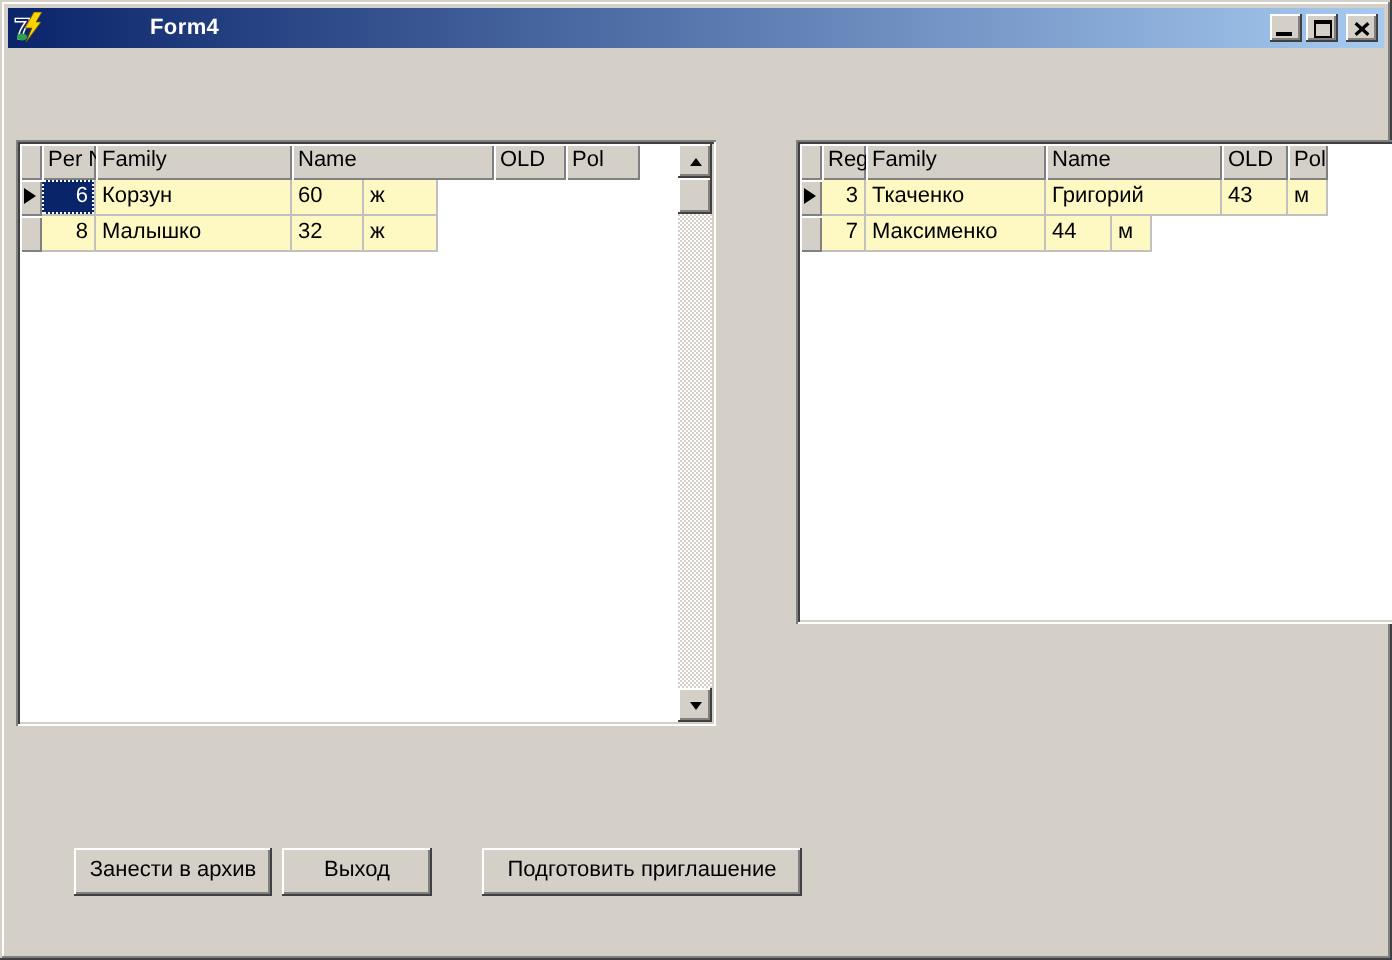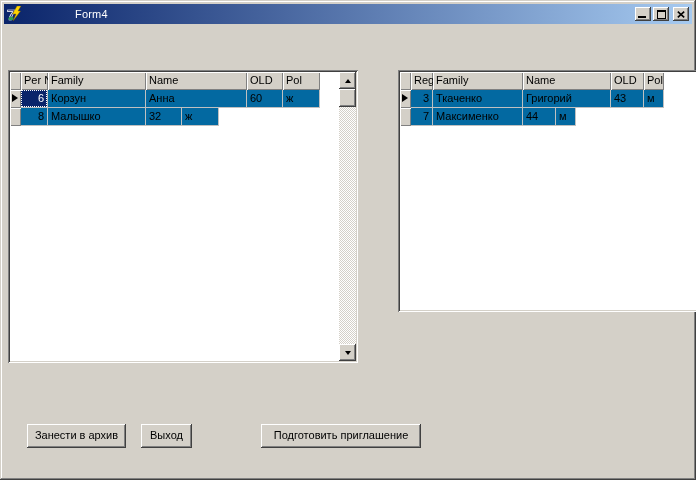--- a/index.html
+++ b/index.html
@@ -13,21 +13,21 @@
                 inset -2px -2px #808080, inset 2px 2px #FFFFFF;
   }
 
   
   .titlebar {
     position: absolute; left: 4px; top: 4px; right: 4px; height: 20px;
     background: linear-gradient(to right, #0A246A, #A6CAF0);
     display: flex; align-items: center; padding: 0 3px;
   }
   .app-icon { width: 16px; height: 16px; margin-right: 4px; flex: 0 0 auto; }
-  .title-text { color: #fff; font-weight: normal; font-size: 11px; letter-spacing: 0.2px;
+  .title-text { color: #fff; font-weight: bold; font-size: 11px; letter-spacing: 0.2px;
     flex: 1 1 auto; white-space: nowrap; overflow: hidden; padding-left: 48px; }
   .tb-buttons { display: flex; align-items: center; gap: 2px; }
   .tb-btn {
     width: 16px; height: 14px; background: #D4D0C8; position: relative;
     box-shadow: inset -1px -1px #404040, inset 1px 1px #FFFFFF, inset -2px -2px #808080;
     display: flex; align-items: center; justify-content: center; cursor: default;
   }
   .tb-btn.close { margin-left: 2px; }
   .glyph-min { width: 8px; height: 2px; background: #000; margin-top: 6px; margin-right: 2px; }
   .glyph-max { width: 9px; height: 9px; border: 1px solid #000; border-top-width: 2px; }
@@ -42,21 +42,21 @@
   .grid.rg { left: 366px; top: 70px; width: 324px; height: 242px; margin-left: 32px; }
   .grid-inner { position: absolute; left: 2px; top: 2px; right: 2px; bottom: 2px; overflow: hidden; }
   .row { display: flex; height: 18px; }
   .cell { height: 18px; line-height: 17px; overflow: hidden; white-space: nowrap; }
   .cell.h, .cell.ind {
     background: #D4D0C8;
     box-shadow: inset 1px 1px #FFFFFF, inset -1px -1px #808080;
     padding: 0 3px;
   }
   .cell.ind { width: 11px; flex: 0 0 11px; padding: 0; position: relative; }
-  .cell.d { background: #0369a1; border-right: 1px solid #C0C0C0; border-bottom: 1px solid #C0C0C0; padding: 0 3px; }
+  .cell.d { background: #fef9c3; border-right: 1px solid #C0C0C0; border-bottom: 1px solid #C0C0C0; padding: 0 3px; }
   .cell.num { text-align: right; }
   .cell.sel { background: #0A246A; color: #fff; position: relative; }
   .cell.sel::after { content: ""; position: absolute; left: 0; top: 0; right: 0; bottom: 0; border: 1px dotted #FFFFFF; pointer-events: none; }
 
   .lg1 { width: 27px;  flex: 0 0 27px; }
   .lg2 { width: 98px;  flex: 0 0 98px; }
   .lg3 { width: 101px; flex: 0 0 101px; }
   .lg4 { width: 36px;  flex: 0 0 36px; }
   .lg5 { width: 37px;  flex: 0 0 37px; }
   .rg1 { width: 22px;  flex: 0 0 22px; }
@@ -95,23 +95,23 @@
     box-shadow: inset -1px -1px #404040, inset 1px 1px #FFFFFF, inset -2px -2px #808080;
   }
 
   
   .btn {
     position: absolute; height: 24px; background: #D4D0C8;
     box-shadow: inset -1px -1px #404040, inset 1px 1px #FFFFFF, inset -2px -2px #808080;
     font-family: "Liberation Sans", sans-serif; font-size: 11px; color: #000;
     text-align: center; line-height: 22px; cursor: default; white-space: nowrap;
   }
-  .btn-archive { left: 27px;  top: 424px; width: 99px; }
-  .btn-exit    { left: 141px; top: 424px; width: 51px; }
-  .btn-invite  { left: 261px; top: 424px; width: 160px; }
+  .btn-archive { left: 37px;  top: 424px; width: 99px; }
+  .btn-exit    { left: 141px; top: 424px; width: 75px; }
+  .btn-invite  { left: 241px; top: 424px; width: 160px; }
 </style>
 </head>
 <body>
 
 <div class="window">
 
   <div class="titlebar">
     <svg class="app-icon" viewBox="0 0 16 16" width="16" height="16">
       <text x="0" y="13.5" font-size="15" font-weight="bold" fill="#16216A" stroke="#FFFFFF" stroke-width="0.7">7</text>
       <ellipse cx="4" cy="12.5" rx="2.6" ry="1.7" fill="#2E9E4F"></ellipse>
@@ -142,21 +142,20 @@
         <div class="cell h lg3">Name</div>
         <div class="cell h lg4">OLD</div>
         <div class="cell h lg5">Pol</div>
       </div>
       <div class="row">
         <div class="cell ind">
             <span class="tri"></span>
           </div>
         <div class="cell d num sel lg1">6</div>
         <div class="cell d lg2">Корзун</div>
-        <div class="cell d lg3">Анна</div>
         <div class="cell d lg4">60</div>
         <div class="cell d lg5">ж</div>
       </div>
       <div class="row">
         <div class="cell ind"></div>
         <div class="cell d num lg1">8</div>
         <div class="cell d lg2">Малышко</div>
         <div class="cell d lg4">32</div>
         <div class="cell d lg5">ж</div>
       </div>

